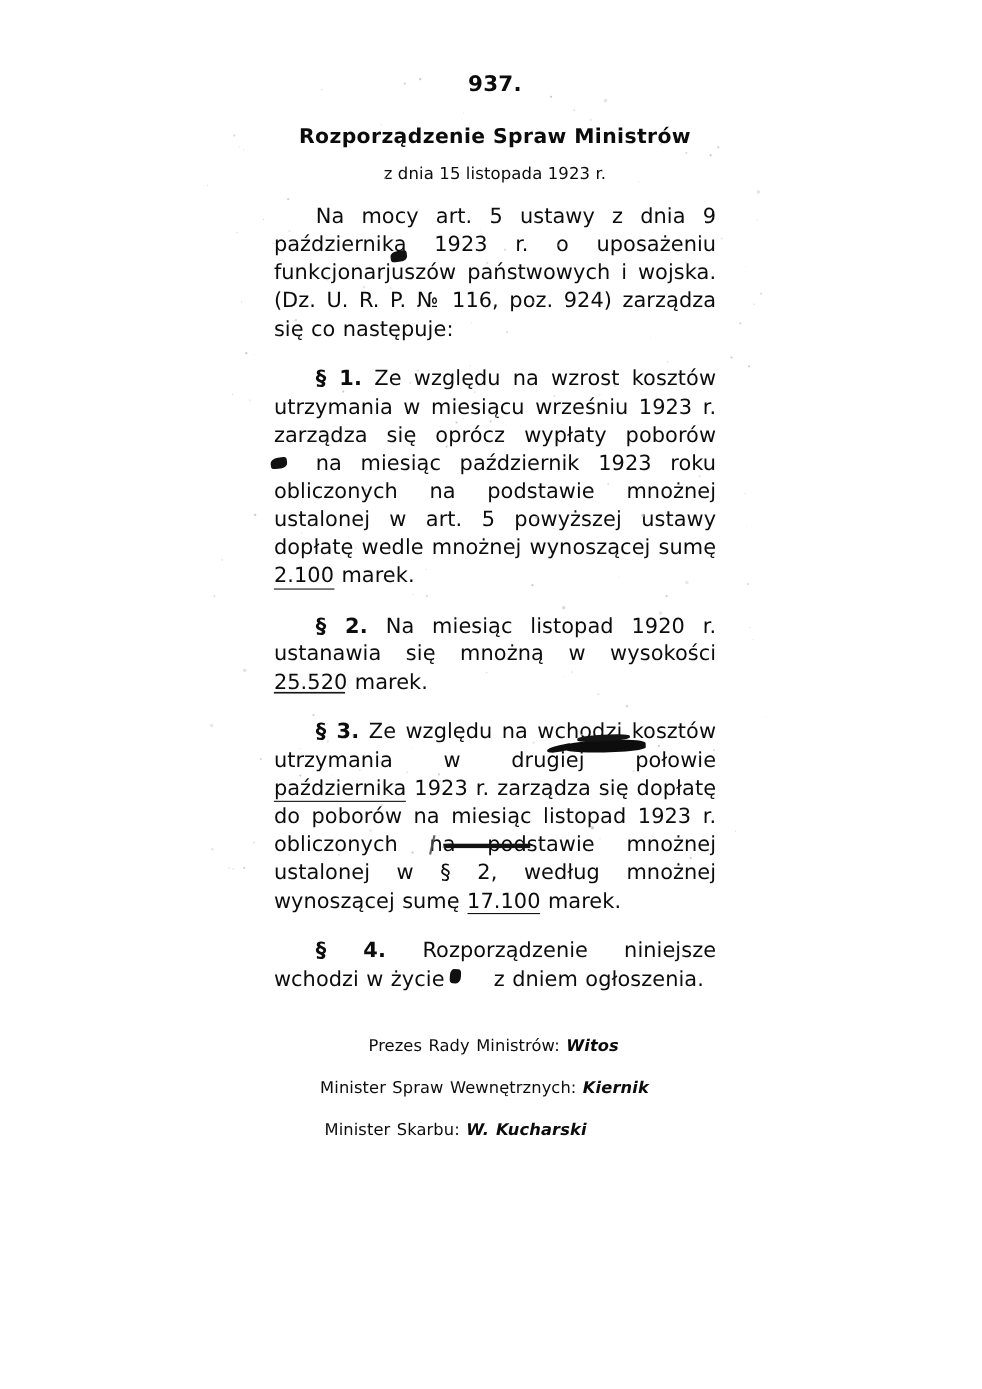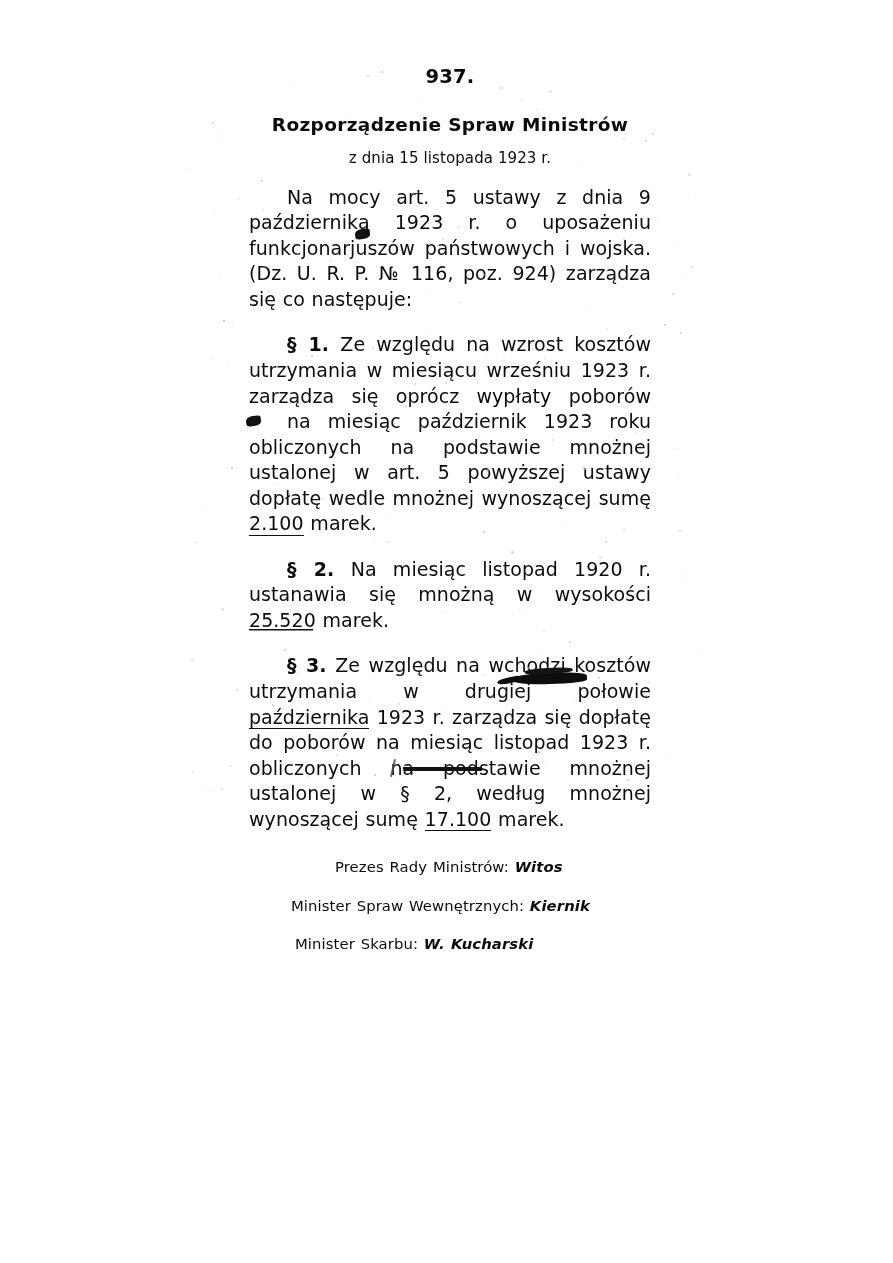--- a/index.html
+++ b/index.html
@@ -139,21 +139,21 @@
     position: absolute;
     left: 14px;
     top: -5px;
     width: 48px;
     height: 6px;
     background: #141414;
     border-radius: 40%;
     transform: rotate(-1deg);
   }
   
-  .signatures { margin-top: 26px; }
+  .signatures { margin-top: 39px; }
   .sig-line {
     font-size: 14.8px;
     line-height: 1.25;
     margin: 0 0 20px 0;
     letter-spacing: 0.1px;
     word-spacing: 1px;
   }
   .sig-line.indent-1 { padding-left: 86px; }
   .sig-line.indent-2 { padding-left: 46px; }
   .sig-line.indent-3 { padding-left: 42px; }
@@ -214,20 +214,22 @@
 
     <p class="body"><span class="sec">§ 1.</span>
       <span>Ze względu na wzrost kosztów utrzyma­nia w miesiącu wrześniu 1923 r. zarządza się oprócz wypłaty poborów </span><span class="blot"><span>n</span></span><span>a miesiąc październik 1923 roku obliczonych na podstawie mnożnej ustalonej w art. 5 powyższej ustawy dopłatę wedle mnożnej wynoszą­cej sumę </span><span class="u">2.100</span><span> marek.</span></p>
 
     <p class="body"><span class="sec">§ 2.</span>
       <span>Na miesiąc listopad 1920 r. ustanawia się mnożną w wysokości </span><span class="u-partial">25.520</span><span> marek.</span></p>
 
     <p class="body smear-host"><span class="sec">§ 3.</span>
       <span>Ze względu na wchodzi kosztów utrzyma­nia w drugiej połowie </span><span class="u">października</span><span> 1923 r. zarządza się dopłatę do poborów na miesiąc listopad 1923 r. obliczonych na podstawie mnożnej ustalonej w § 2, według mnożnej wynoszącej sumę </span><span class="u">17.100</span><span> marek.</span><span class="smear"></span></p>
 
+    <p class="body"><span class="sec">§ 4.</span>
+      <span>Rozporządzenie niniejsze wchodzi w życie </span><span class="blot blot-z"><span>z</span></span><span> dniem ogłoszenia.</span></p>
 
     <div class="signatures">
       <p class="sig-line indent-1"><span>Prezes Rady Ministrów:</span>
         <span class="sig-name">Witos</span></p>
       <p class="sig-line indent-3"><span>Minister Spraw Wewnętrznych:</span>
         <span class="sig-name">Kiernik</span></p>
       <p class="sig-line indent-2"><span>Minister Skarbu:</span>
         <span class="sig-name">W. Kucharski</span></p>
     </div>
 

